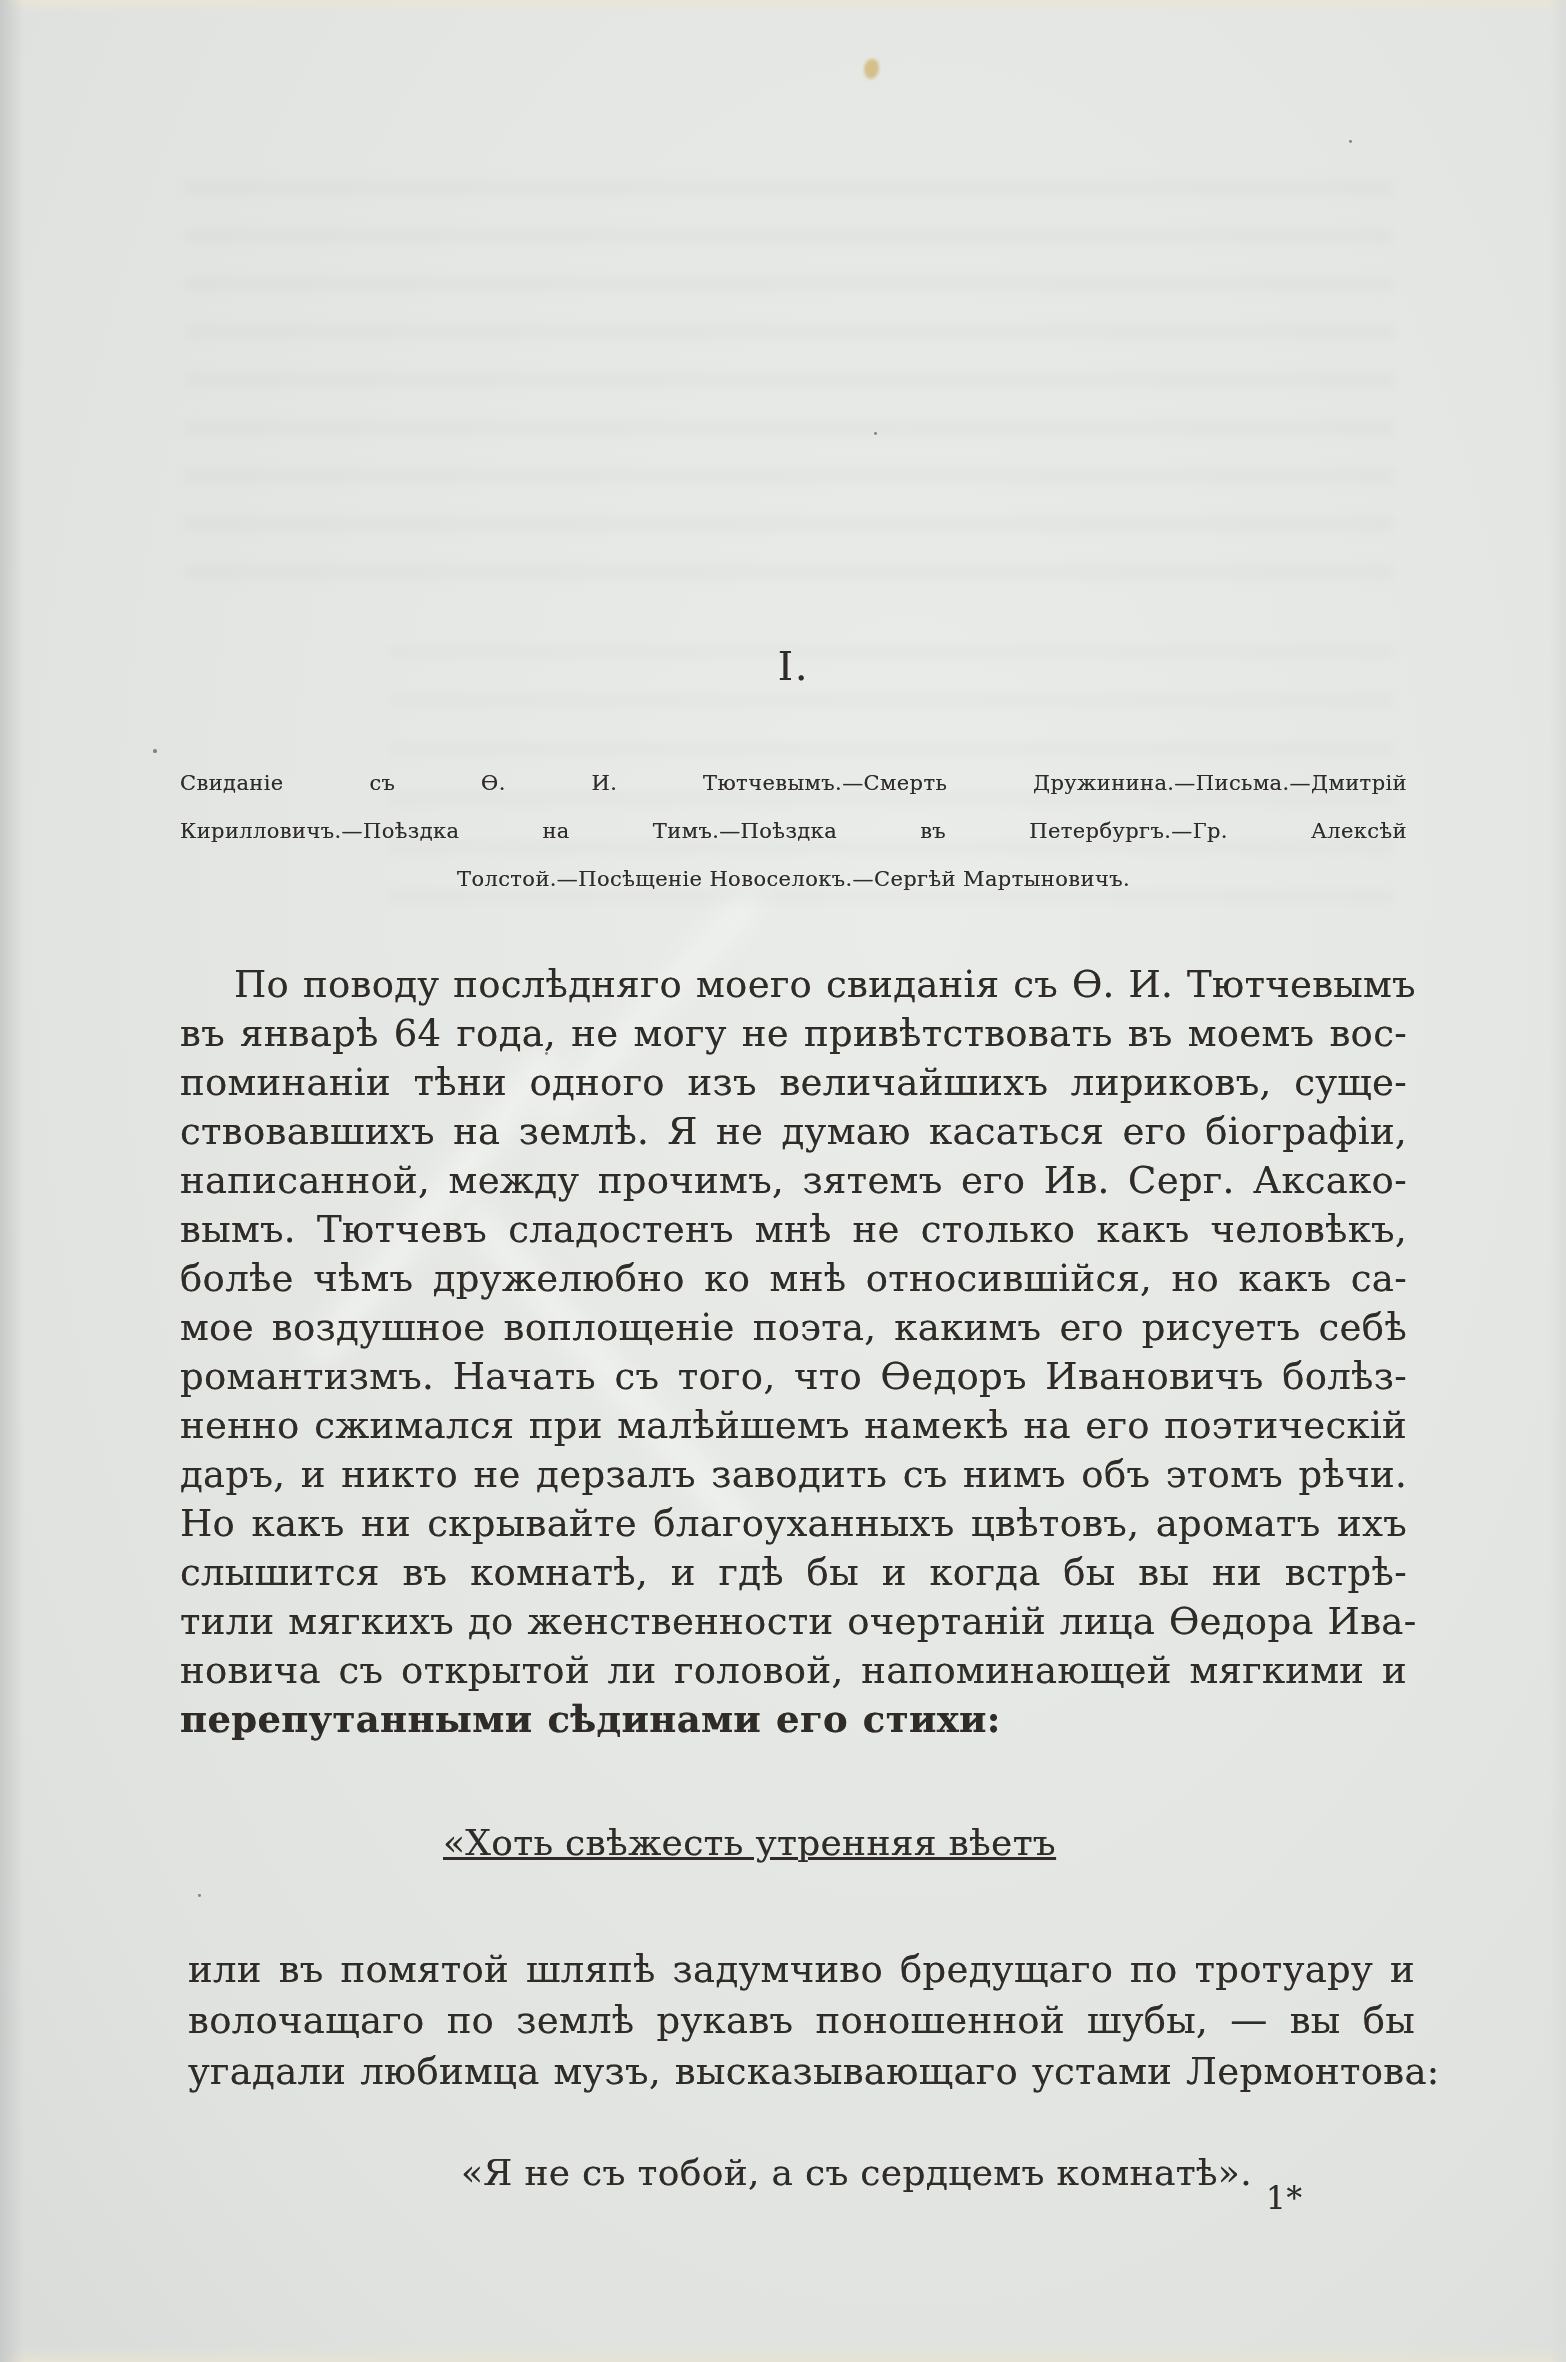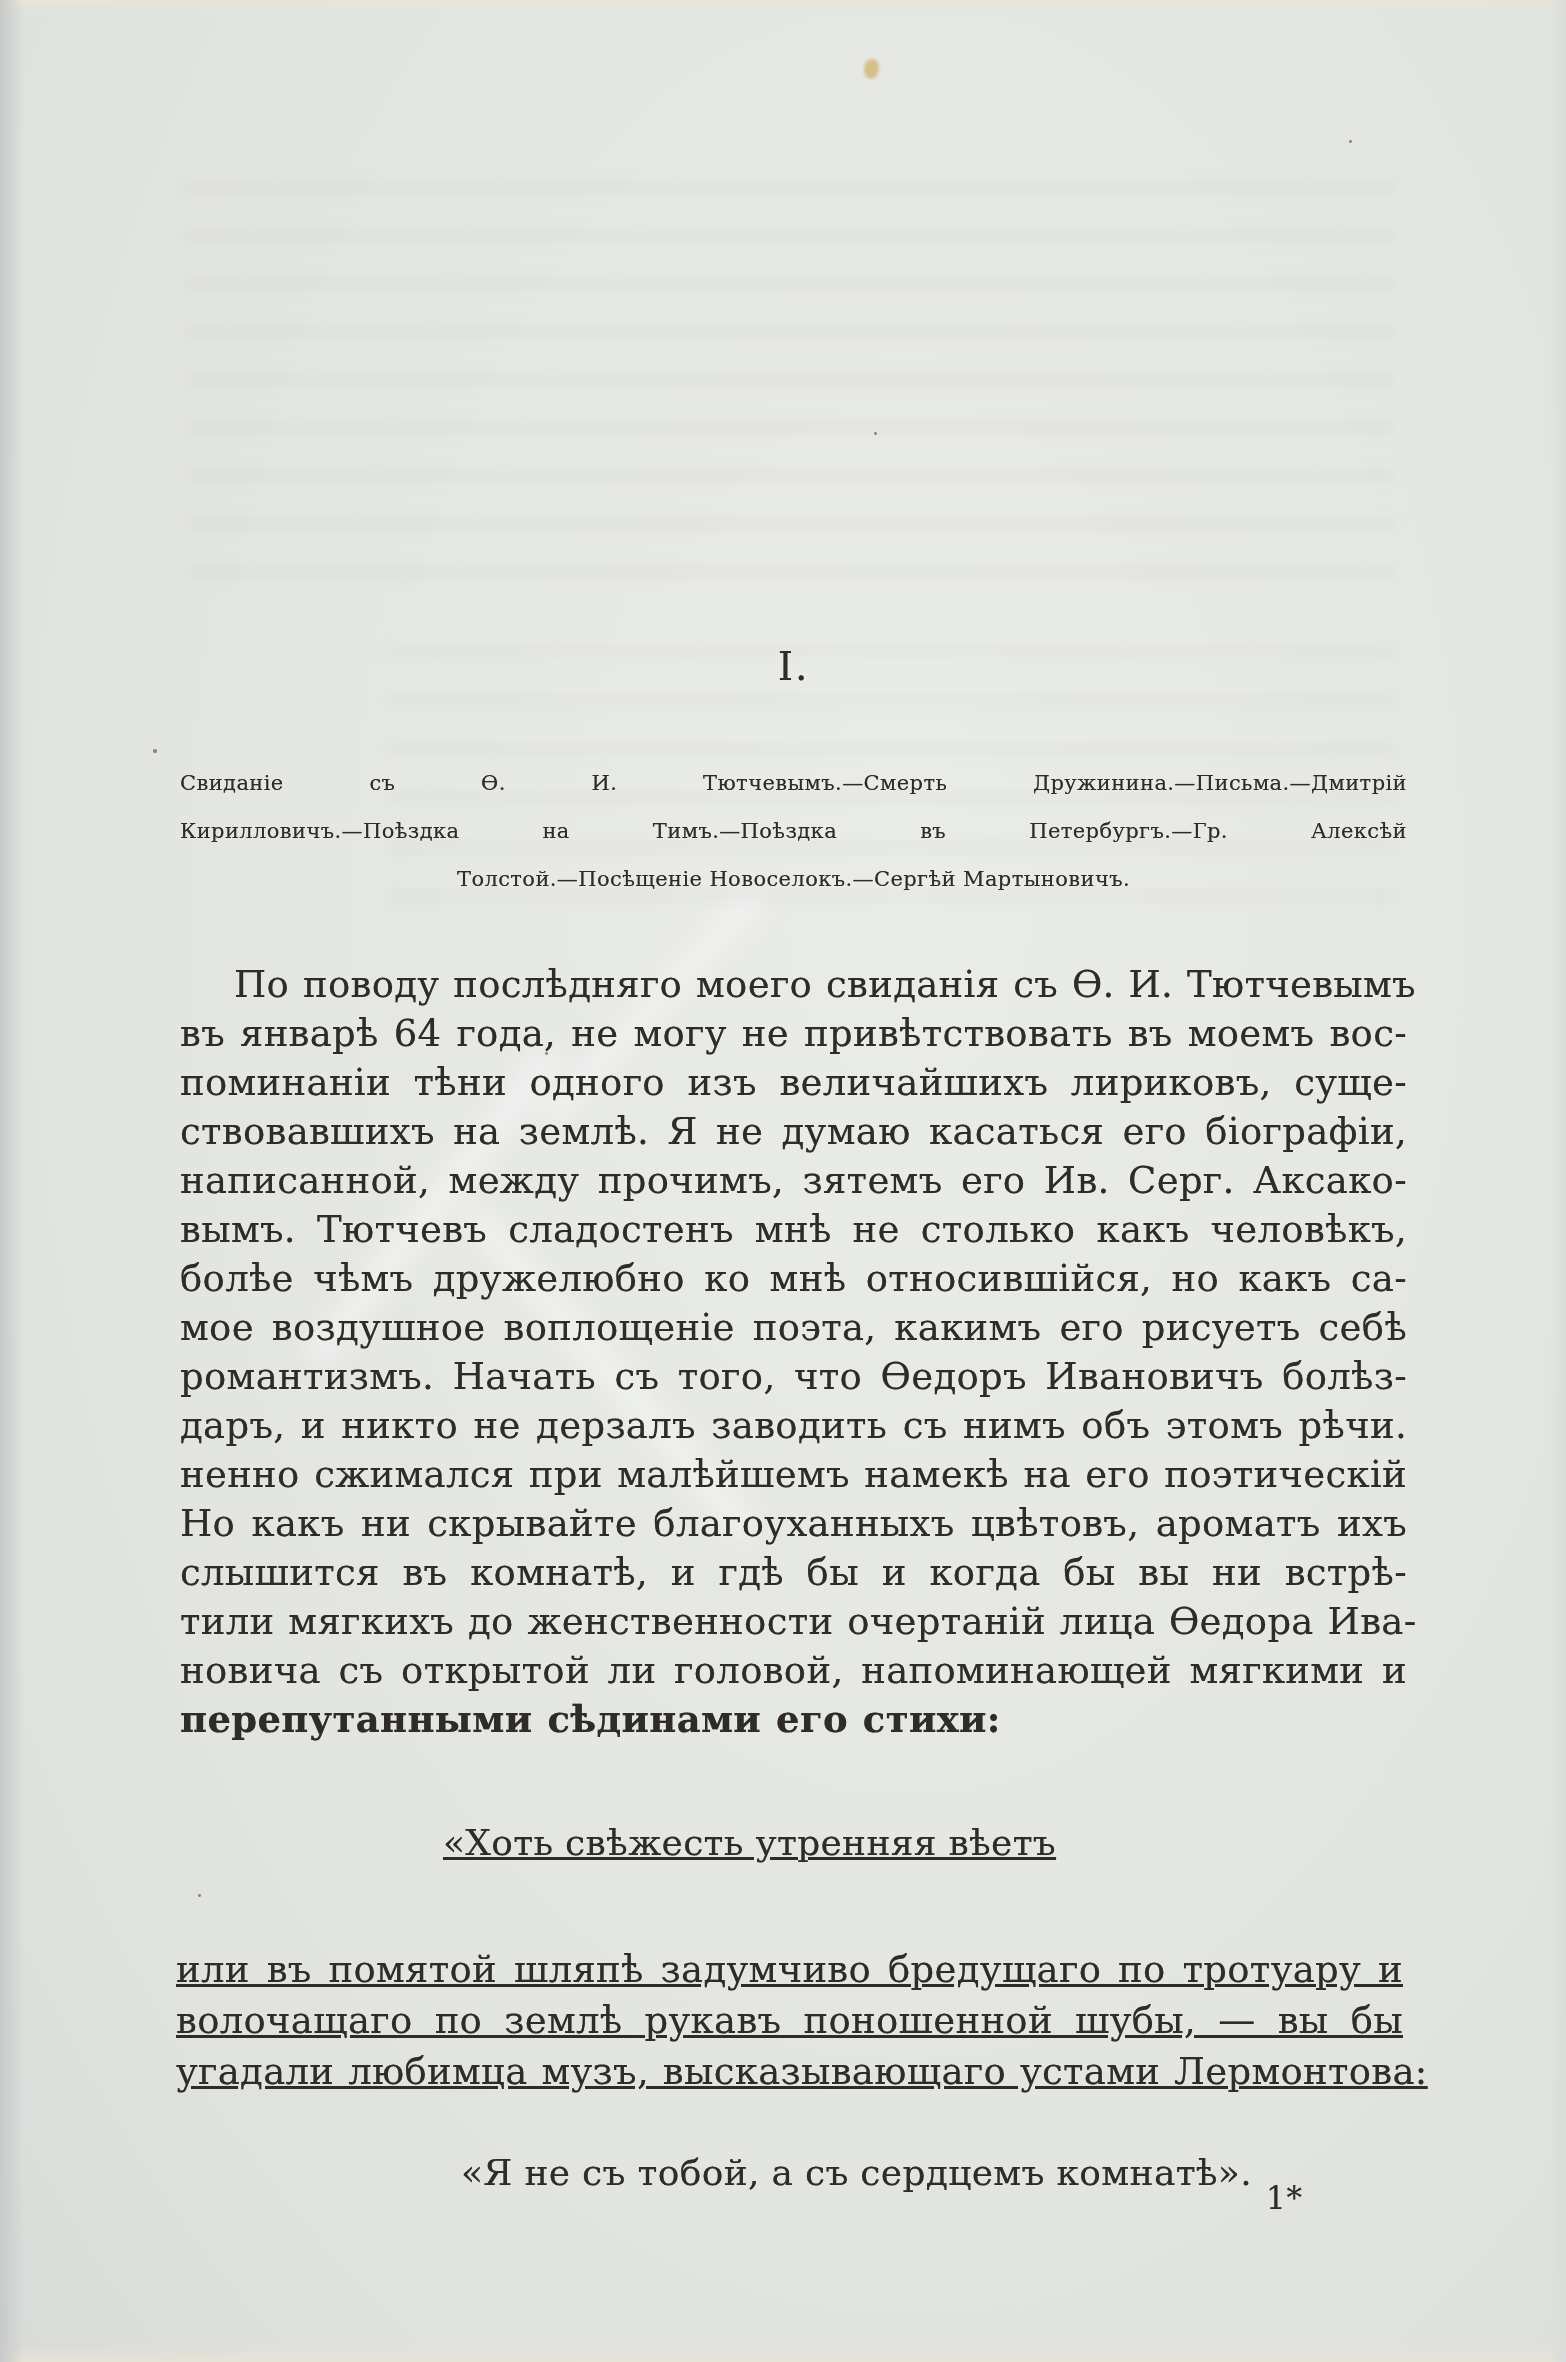--- a/index.html
+++ b/index.html
@@ -97,23 +97,22 @@
 
   .body-block {
     font-size: 37px; line-height: 49px;
     letter-spacing: 0.3px;
     word-spacing: 1.8px;
   }
   .paragraph-1 {
     position: absolute; left: 180px; top: 960px; width: 1227px;
   }
   .paragraph-2 {
-    position: absolute; left: 176px; top: 1944px; width: 1227px;
+    position: absolute; left: 188px; top: 1944px; width: 1227px;
     line-height: 51px;
-    text-decoration: underline;
   }
   .body-block .line { text-align: justify; text-align-last: justify; white-space: nowrap; }
   .body-block .line.last { text-align-last: left; white-space: normal; font-weight: bold; }
   .body-block .line.indent { text-indent: 54px; }
 
   .verse-quote {
     position: absolute; left: 443px; top: 1816px;
     font-size: 36px; line-height: 54px;
     letter-spacing: 0.3px;
     text-decoration: underline;
@@ -167,22 +166,22 @@
   <div class="paragraph-1 body-block txt">
       <div class="line indent">По поводу послѣдняго моего свиданія съ Ѳ. И. Тютчевымъ</div>
       <div class="line">въ январѣ 64 года, не могу не привѣтствовать въ моемъ вос-</div>
       <div class="line">поминаніи тѣни одного изъ величайшихъ лириковъ, суще-</div>
       <div class="line">ствовавшихъ на землѣ. Я не думаю касаться его біографіи,</div>
       <div class="line">написанной, между прочимъ, зятемъ его Ив. Серг. Аксако-</div>
       <div class="line">вымъ. Тютчевъ сладостенъ мнѣ не столько какъ человѣкъ,</div>
       <div class="line">болѣе чѣмъ дружелюбно ко мнѣ относившійся, но какъ са-</div>
       <div class="line">мое воздушное воплощеніе поэта, какимъ его рисуетъ себѣ</div>
       <div class="line">романтизмъ. Начать съ того, что Ѳедоръ Ивановичъ болѣз-</div>
+      <div class="line">ненно сжимался при малѣйшемъ намекѣ на его поэтическій</div>
       <div class="line">даръ, и никто не дерзалъ заводить съ нимъ объ этомъ рѣчи.</div>
-      <div class="line">ненно сжимался при малѣйшемъ намекѣ на его поэтическій</div>
       <div class="line">Но какъ ни скрывайте благоуханныхъ цвѣтовъ, ароматъ ихъ</div>
       <div class="line">слышится въ комнатѣ, и гдѣ бы и когда бы вы ни встрѣ-</div>
       <div class="line">тили мягкихъ до женственности очертаній лица Ѳедора Ива-</div>
       <div class="line">новича съ открытой ли головой, напоминающей мягкими и</div>
       <div class="line last">перепутанными сѣдинами его стихи:</div>
     </div>
 
   <div class="verse-quote txt">
       <div class="verse-line last">«Хоть свѣжесть утренняя вѣетъ</div>
     </div>

